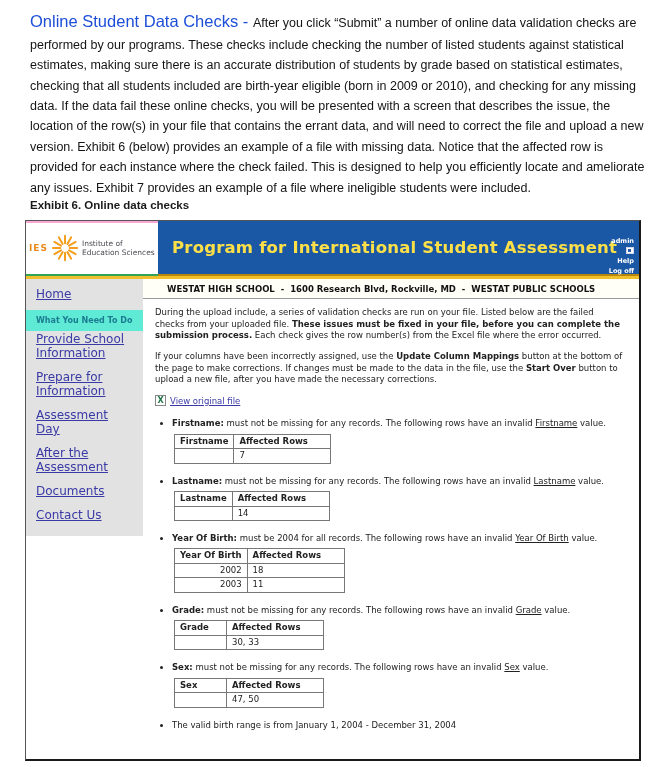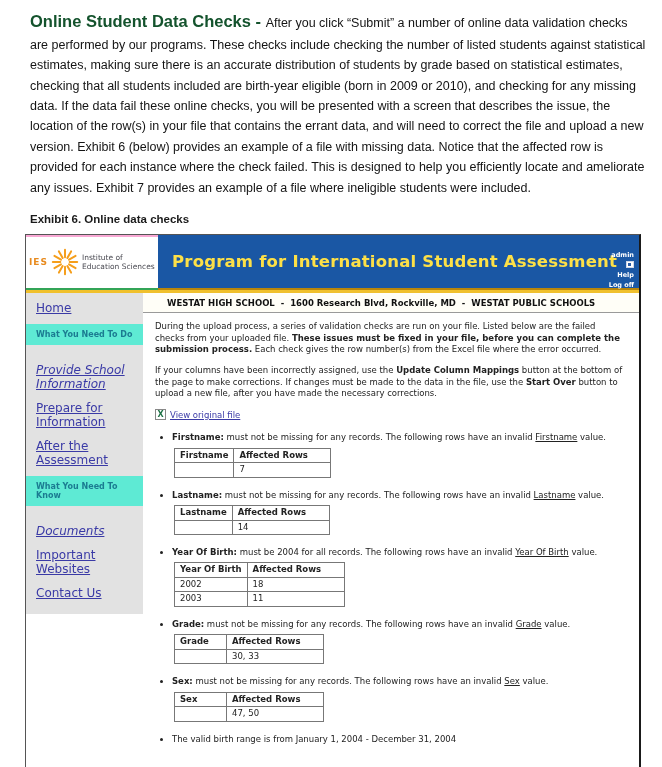--- a/index.html
+++ b/index.html
@@ -2,22 +2,22 @@
 <html><head>
 <meta charset="utf-8">
 <style>
   * { box-sizing: border-box; margin: 0; padding: 0; }
   html, body { width: 662px; height: 767px; background: #fff; overflow: hidden; }
   body { font-family: "Liberation Sans", sans-serif; color: #1a1a1a; }
 
   
   .doc { padding: 8px 16px 0 30px; }
   .doc-intro { font-size: 12.5px; line-height: 1.63; color: #141414; }
-  .doc-title { font-size: 16.5px; font-weight: bold; color: #14532d; }
-  .exhibit-label { font-size: 11.5px; font-weight: bold; margin-top: 15px; }
+  .doc-title { font-size: 16.5px; font-weight: normal; color: #1d4ed8; }
+  .exhibit-label { font-size: 11.5px; font-weight: bold; margin-top: 1px; }
 
   
   .shot {
     margin: 9px 0 0 25px; width: 616px;
     border: 1px solid #555; border-right: 2px solid #1a1a1a; border-bottom: 2px solid #1a1a1a;
     font-family: "DejaVu Sans", sans-serif; font-size: 8.5px; color: #222; background: #fff;
   }
 
   
   .hdr { display: flex; height: 53px; }
@@ -36,40 +36,40 @@
   .strip { display: flex; height: 5px; }
   .strip-left { width: 132px; background: linear-gradient(#33a457 0 45%, #f0c02c 45% 100%); }
   .strip-right { flex: 1; background: linear-gradient(#b8860b 0 40%, #f0c02c 40% 100%); }
 
   
   .shot-body { display: flex; align-items: stretch; }
   .sidebar { width: 117px; background: #fff; flex: 0 0 auto; }
   .side-gray { background: #e2e2e2; padding-bottom: 12px; }
   .side-link { display: block; color: #3a3aa6; text-decoration: underline; font-size: 12px; padding: 8px 8px 2px 10px; cursor: pointer; }
   .side-hdr { background: #5eead4; color: #1b7b91; font-weight: bold; font-size: 8px; padding: 6px 6px 6px 10px; margin-top: 7px; cursor: pointer; }
-  .side-hdr + .side-link { padding-top: 18px; font-style: italic; }
+  .side-hdr + .side-link { padding-top: 1px; }
 
   .content { flex: 1; background: #fff; padding-bottom: 16px; }
   .school-banner { font-weight: bold; font-size: 8.5px; padding: 5px 8px 4px 24px; border-bottom: 1px solid #9a9a9a; background: #fffef7; color: #111; }
   .cpad { padding: 8px 14px 0 12px; }
   .cpad p { margin-bottom: 9px; line-height: 1.38; }
   .b { font-weight: bold; }
   .u { text-decoration: underline; }
 
   .view-row { margin: 2px 0 12px 0; display: flex; align-items: center; gap: 4px; }
   .xl-ico { display: inline-block; width: 11px; height: 11px; border: 1px solid #888; background: #fff;
             color: #1e7145; font-weight: bold; font-size: 8px; line-height: 10px; text-align: center; }
   .view-link { color: #3a3aa6; text-decoration: underline; cursor: pointer; }
 
   .checks { margin-left: 17px; }
   .checks li { margin-bottom: 12px; line-height: 1.35; }
   .tbl { border-collapse: collapse; margin: 4px 0 0 2px; font-size: 8.5px; }
   .tbl th, .tbl td { border: 1px solid #777; padding: 1px 5px; height: 13px; }
   .tbl th { font-weight: bold; text-align: left; background: #fff; }
-  .tbl td.c { text-align: left; min-width: 52px; }
+  .tbl td.c { text-align: right; min-width: 52px; }
   .tbl td.aff { width: 97px; }
 </style>
 </head>
 <body>
 
 <div class="doc">
   <div class="doc-intro">
     <span class="doc-title">Online Student Data Checks - </span><span>After you click “Submit” a number of online data validation checks are performed by our programs. These checks include checking the number of listed students against statistical estimates, making sure there is an accurate distribution of students by grade based on statistical estimates, checking that all students included are birth-year eligible (born in 2009 or 2010), and checking for any missing data. If the data fail these online checks, you will be presented with a screen that describes the issue, the location of the row(s) in your file that contains the errant data, and will need to correct the file and upload a new version. Exhibit 6 (below) provides an example of a file with missing data. Notice that the affected row is provided for each instance where the check failed. This is designed to help you efficiently locate and ameliorate any issues. Exhibit 7 provides an example of a file where ineligible students were included.</span>
   </div>
   <div class="exhibit-label">Exhibit 6. Online data checks</div>
@@ -118,32 +118,31 @@
   </div>
 
   <div class="shot-body">
 
     <div class="sidebar">
       <div class="side-gray">
         <span class="side-link">Home</span>
         <div class="side-hdr">What You Need To Do</div>
         <span class="side-link">Provide School Information</span>
         <span class="side-link">Prepare for Information</span>
+        <span class="side-link">Assessment Day</span>
         <span class="side-link">After the Assessment</span>
-        <div class="side-hdr">What You Need To Know</div>
         <span class="side-link">Documents</span>
-        <span class="side-link">Important Websites</span>
         <span class="side-link">Contact Us</span>
       </div>
     </div>
 
     <div class="content">
       <div class="school-banner">WESTAT HIGH SCHOOL&nbsp; - &nbsp;1600 Research Blvd, Rockville, MD&nbsp; - &nbsp;WESTAT PUBLIC SCHOOLS</div>
       <div class="cpad">
-        <p><span>During the upload process, a series of validation checks are run on your file. Listed below are the failed checks from your uploaded file. </span><span class="b">These issues must be fixed in your file, before you can complete the submission process.</span><span> Each check gives the row number(s) from the Excel file where the error occurred.</span></p>
+        <p><span>During the upload include, a series of validation checks are run on your file. Listed below are the failed checks from your uploaded file. </span><span class="b">These issues must be fixed in your file, before you can complete the submission process.</span><span> Each check gives the row number(s) from the Excel file where the error occurred.</span></p>
         <p><span>If your columns have been incorrectly assigned, use the </span><span class="b">Update Column Mappings</span><span> button at the bottom of the page to make corrections. If changes must be made to the data in the file, use the </span><span class="b">Start Over</span><span> button to upload a new file, after you have made the necessary corrections.</span></p>
 
         <div class="view-row">
           <span class="xl-ico">X</span>
           <span class="view-link">View original file</span>
         </div>
 
         <ul class="checks">
 
           <li>

